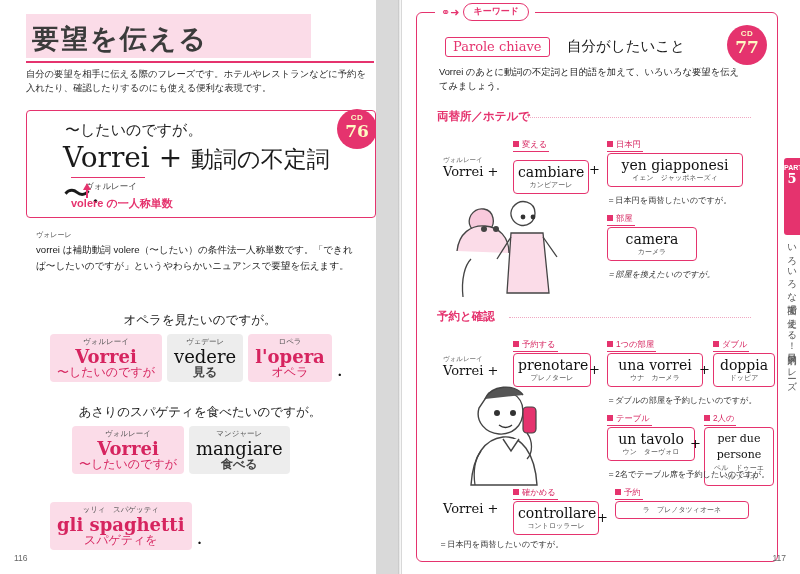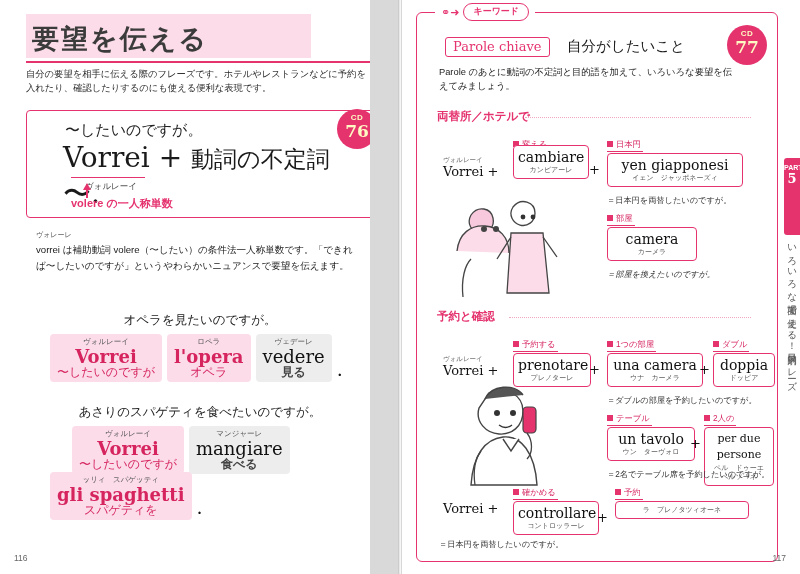--- a/index.html
+++ b/index.html
@@ -1,19 +1,19 @@
 <!DOCTYPE html>
 <html><head>
 <meta charset="utf-8">
 <style>
   html,body{margin:0;padding:0;}
   body{width:800px;height:574px;background:#d9d9d9;font-family:"Liberation Sans",sans-serif;}
   .spread{position:relative;width:800px;height:574px;background:#d9d9d9;overflow:hidden;}
   .page{position:absolute;top:0;height:574px;background:#fff;overflow:hidden;}
-  .page.left{left:0;width:370px;}
+  .page.left{left:0;width:370px;padding-left:6px;}
   .page.right{left:402px;width:398px;}
   .gutter{position:absolute;left:398px;top:0;width:4px;height:574px;
      background:linear-gradient(90deg,#bdbdbd,#f2f2f2 45%,#ffffff 55%,#c9c9c9);}
 
   
   .lp-pad{position:absolute;left:26px;top:14px;width:348px;}
   .title-block{position:relative;}
   .title-bar{position:absolute;left:0;top:0;width:285px;height:44px;background:#fbdce8;}
   .title-txt{position:relative;font-size:27px;letter-spacing:2px;color:#3b3b3b;
      padding:7px 0 0 6px;font-family:"DejaVu Sans","Liberation Sans",sans-serif;font-weight:700;}
@@ -121,47 +121,47 @@
         <span>vorrei は補助動詞 volere（〜したい）の条件法一人称単数です。「できれば〜したいのですが」というやわらかいニュアンスで要望を伝えます。</span>
       </div>
 
       <div class="ex-head" style="top:298px;">オペラを見たいのですが。</div>
       <div class="chips" style="left:24px;top:320px;">
         <div class="chip pink">
           <span class="rb">ヴォルレーイ</span>
           <span class="word">Vorrei</span>
           <span class="mean">〜したいのですが</span>
         </div>
+        <div class="chip gray">
+          <span class="rb">ヴェデーレ</span>
+          <span class="word">vedere</span>
+          <span class="mean">見る</span>
+        </div>
         <div class="chip pink">
           <span class="rb">ロペラ</span>
           <span class="word">l'opera</span>
           <span class="mean">オペラ</span>
-        </div>
-        <div class="chip gray">
-          <span class="rb">ヴェデーレ</span>
-          <span class="word">vedere</span>
-          <span class="mean">見る</span>
         </div>
         <span class="period">.</span>
       </div>
 
       <div class="ex-head" style="top:390px;">あさりのスパゲティを食べたいのですが。</div>
       <div class="chips" style="left:46px;top:412px;">
         <div class="chip pink">
           <span class="rb">ヴォルレーイ</span>
           <span class="word">Vorrei</span>
           <span class="mean">〜したいのですが</span>
         </div>
         <div class="chip gray">
           <span class="rb">マンジャーレ</span>
           <span class="word">mangiare</span>
           <span class="mean">食べる</span>
         </div>
       </div>
-      <div class="chips" style="left:24px;top:458px;">
+      <div class="chips" style="left:24px;top:488px;">
         <div class="chip pink">
           <span class="rb">ッリィ　スパゲッティ</span>
           <span class="word">gli spaghetti</span>
           <span class="mean">スパゲティを</span>
         </div>
         <span class="period">.</span>
       </div>
 
     </div>
     <div class="pnum" style="left:14px;">116</div>
@@ -176,35 +176,35 @@
         <span class="key-icon">⚭➜</span>
         <span class="kw-pill">キーワード</span>
       </div>
 
       <div class="parole">Parole chiave</div>
       <div class="rp-title">自分がしたいこと</div>
       <div class="cd-badge" style="right:10px;top:12px;">
         <span class="cd">CD</span>
         <span class="num">77</span>
       </div>
-      <div class="rp-lead">Parole のあとに動詞の不定詞と目的語を加えて、いろいろな要望を伝えてみましょう。</div>
+      <div class="rp-lead">Vorrei のあとに動詞の不定詞と目的語を加えて、いろいろな要望を伝えてみましょう。</div>
 
       <div class="sec-head" style="left:20px;top:96px;">両替所／ホテルで</div>
       <div class="sec-dots" style="left:108px;top:104px;width:226px;"></div>
 
       <div class="vorrei-inline" style="left:26px;top:143px;">
         <span class="rb">ヴォルレーイ</span>
         <span>Vorrei</span>
         <span>+</span>
       </div>
 
       <div class="lbl" style="left:96px;top:126px;">
         <span class="sq"></span><span>変える</span>
       </div>
-      <div class="box" style="left:96px;top:132px;width:66px;">
+      <div class="box" style="left:96px;top:147px;width:66px;">
         <span class="it">cambiare</span>
         <span class="rb">カンビアーレ</span>
       </div>
       <div class="plus" style="left:172px;top:149px;">+</div>
 
       <div class="lbl" style="left:190px;top:126px;">
         <span class="sq"></span><span>日本円</span>
       </div>
       <div class="box" style="left:190px;top:140px;width:126px;">
         <span class="it">yen giapponesi</span>
@@ -249,21 +249,21 @@
       <div class="box" style="left:96px;top:340px;width:68px;">
         <span class="it">prenotare</span>
         <span class="rb">プレノターレ</span>
       </div>
       <div class="plus" style="left:172px;top:349px;">+</div>
 
       <div class="lbl" style="left:190px;top:326px;">
         <span class="sq"></span><span>1つの部屋</span>
       </div>
       <div class="box" style="left:190px;top:340px;width:86px;">
-        <span class="it">una camera</span>
+        <span class="it">una vorrei</span>
         <span class="rb">ウナ　カーメラ</span>
       </div>
       <div class="plus" style="left:282px;top:349px;">+</div>
       <div class="lbl" style="left:296px;top:326px;">
         <span class="sq"></span><span>ダブル</span>
       </div>
       <div class="box" style="left:296px;top:340px;width:52px;">
         <span class="it">doppia</span>
         <span class="rb">ドッピア</span>
       </div>

